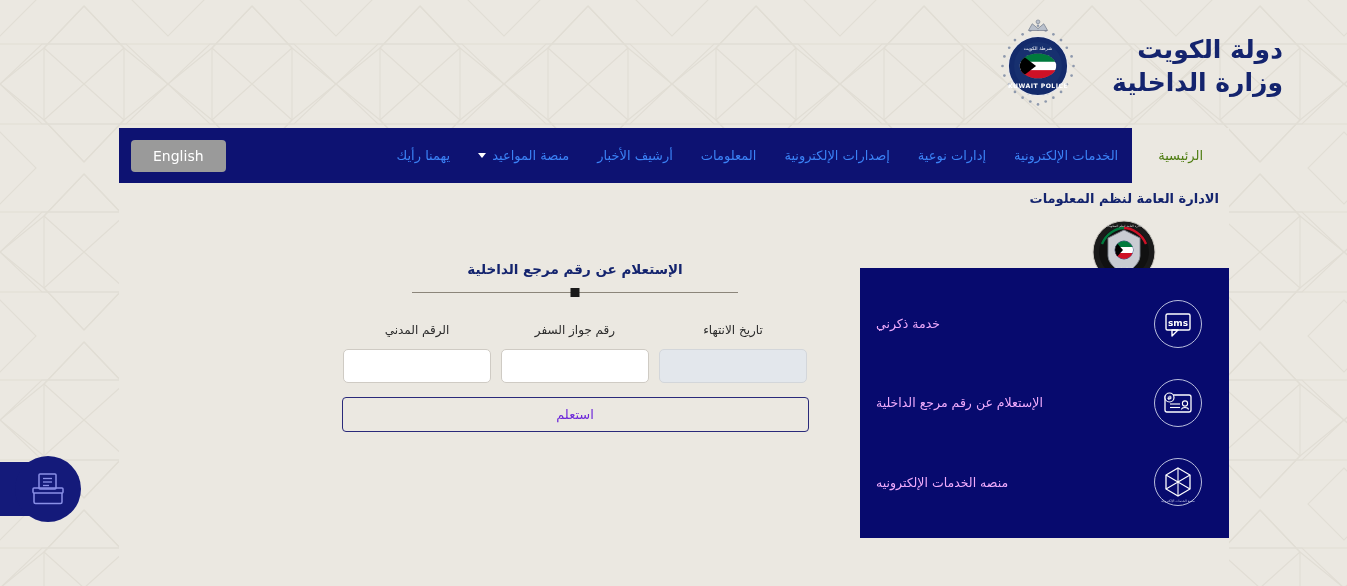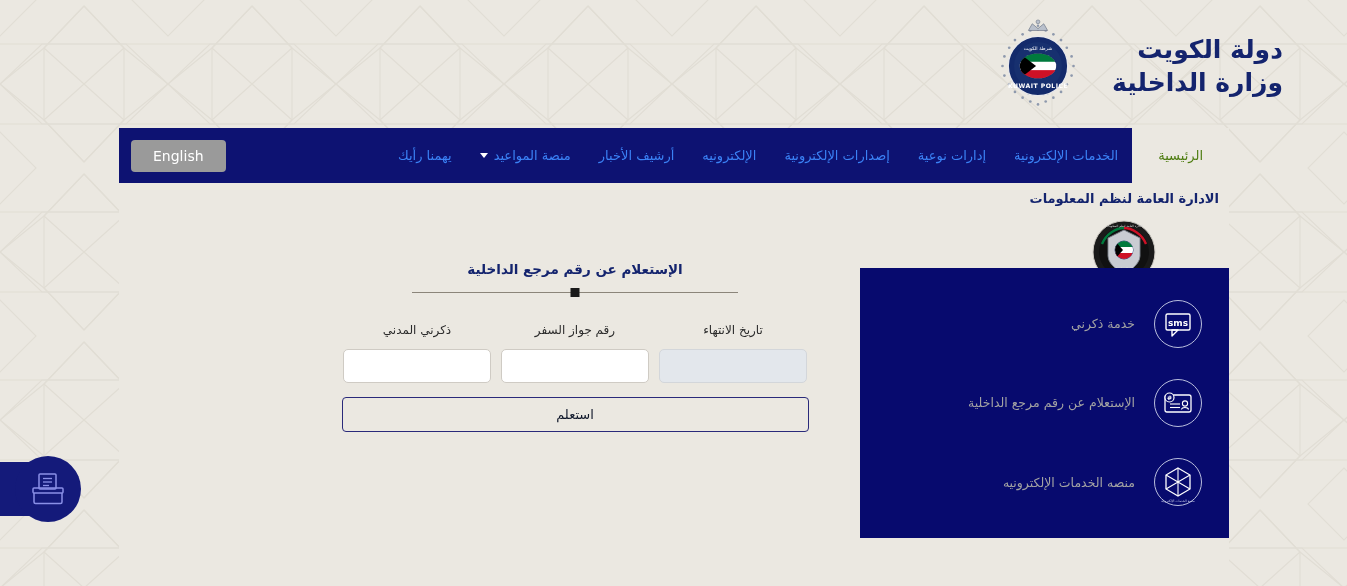--- a/index.html
+++ b/index.html
@@ -226,21 +226,21 @@
   }
 
   #submit-button {
     display: block;
     width: 467px;
     height: 35px;
     margin: 14px auto 0 auto;
     background: #ebe8e1;
     border: 1px solid #2a2a7a;
     border-radius: 4px;
-    color: #0f172a;
+    color: #6d28d9;
     font-size: 13px;
     font-family: "DejaVu Sans", "Liberation Sans", sans-serif;
     cursor: pointer;
   }
 
   
   #services-panel {
     position: absolute;
     top: 85px;
     right: 0;
@@ -260,23 +260,23 @@
     justify-content: flex-start;
     gap: 18px;
     cursor: pointer;
   }
   .service-icon {
     width: 50px; height: 50px;
     flex: 0 0 50px;
   }
   .service-label {
     font-size: 12.5px;
-    color: #a3a3a3;
-    white-space: nowrap;
-    text-align: right;
+    color: #f0abfc;
+    white-space: nowrap;
+    text-align: left;
     flex: 1 1 auto;
   }
 
   
   #fab {
     position: absolute;
     z-index: 5;
     left: 15px;
     top: 456px;
     width: 66px; height: 66px;
@@ -402,21 +402,21 @@
     <div class="nav-item">
       <span>الخدمات الإلكترونية</span>
     </div>
     <div class="nav-item">
       <span>إدارات نوعية</span>
     </div>
     <div class="nav-item">
       <span>إصدارات الإلكترونية</span>
     </div>
     <div class="nav-item">
-      <span>الإلكترونيه</span>
+      <span>المعلومات</span>
     </div>
     <div class="nav-item">
       <span>أرشيف الأخبار</span>
     </div>
     <div class="nav-item">
       <span>منصة المواعيد</span>
       <span class="caret"></span>
     </div>
     <div class="nav-item">
       <span>يهمنا رأيك</span>
@@ -463,21 +463,21 @@
       <div id="field-row">
         <div class="field">
           <label class="field-label">تاريخ الانتهاء</label>
           <input class="field-input disabled" type="text" readonly="" value="" style="">
         </div>
         <div class="field">
           <label class="field-label">رقم جواز السفر</label>
           <input class="field-input" type="text" value="" style="">
         </div>
         <div class="field">
-          <label class="field-label">ذكرني المدني</label>
+          <label class="field-label">الرقم المدني</label>
           <input class="field-input" type="text" value="" style="">
         </div>
       </div>
 
       <button id="submit-button">استعلم</button>
     </section>
 
     <aside id="services-panel">
 
       <div class="service-item">

